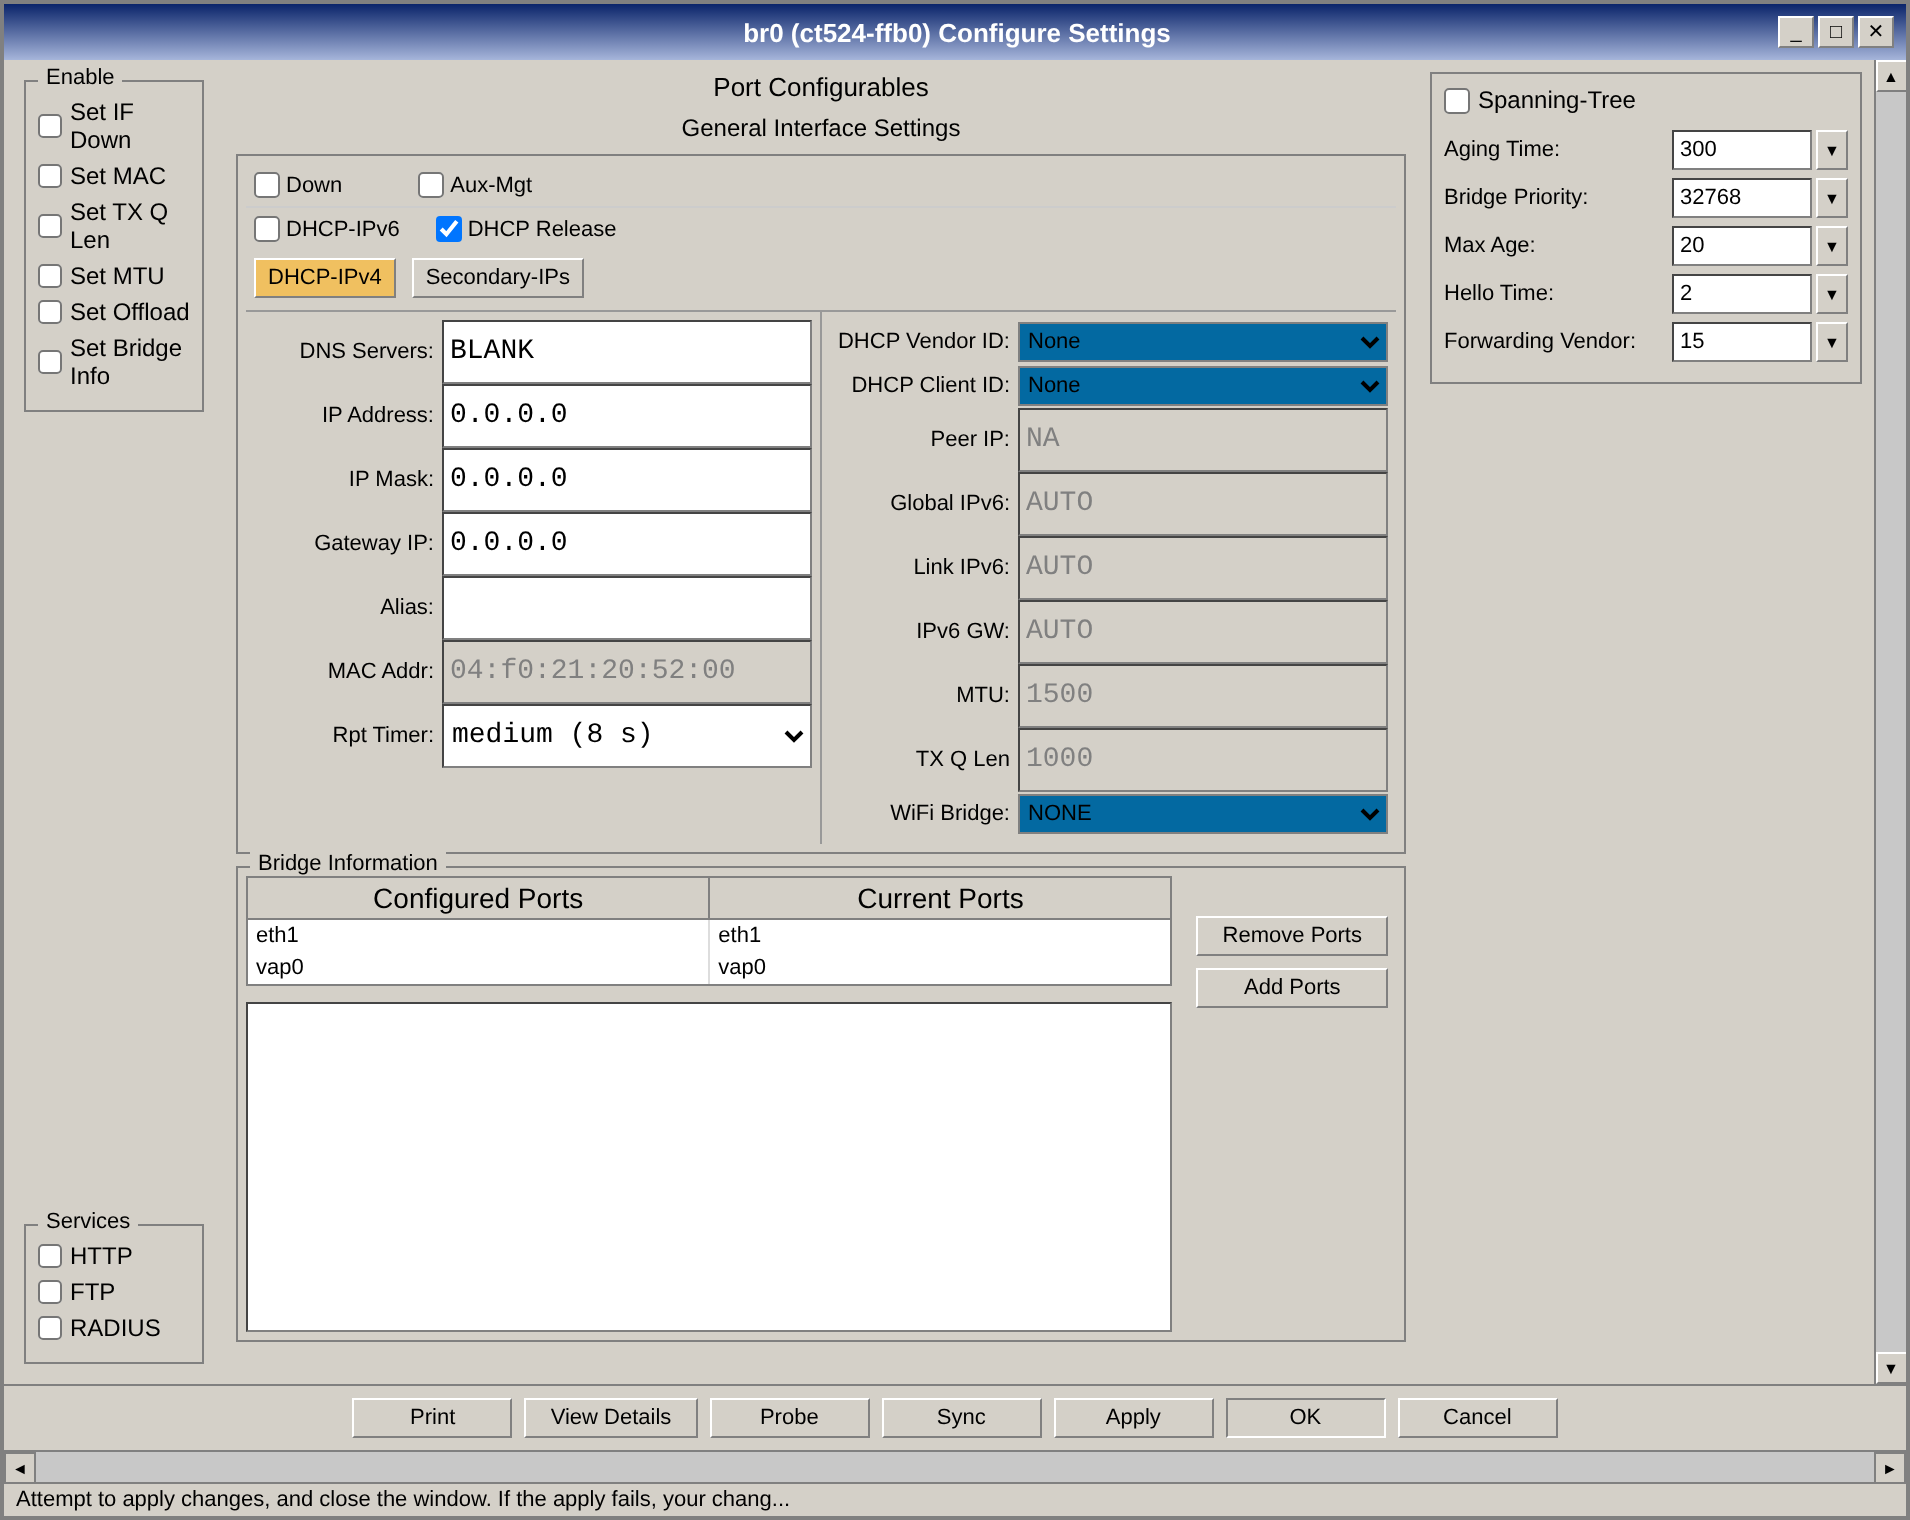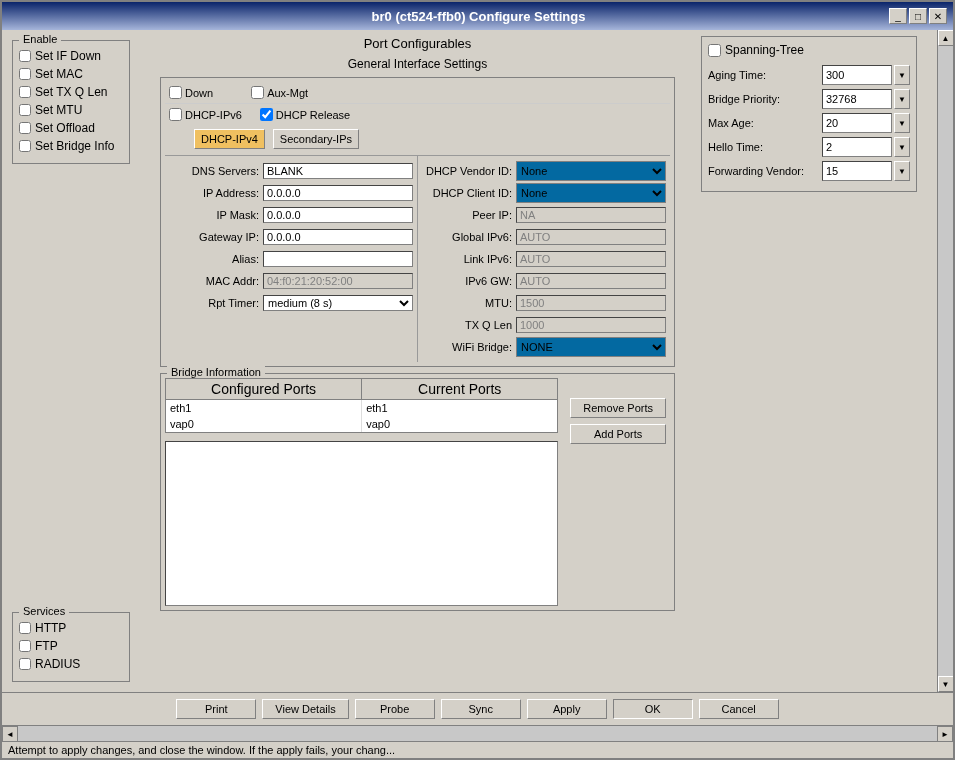--- a/index.html
+++ b/index.html
@@ -55,21 +55,20 @@
       background: #d4d0c8;
       padding: 6px 10px;
       border-bottom: 1px solid #808080;
       text-align: center;
       line-height: 1.6;
     }
     .main-body {
       flex: 1;
       display: flex;
       overflow: hidden;
-      gap: 14px;
     }
     .scrollbar {
       width: 16px;
       background: #d4d0c8;
       border-left: 1px solid #808080;
       display: flex;
       flex-direction: column;
       align-items: center;
     }
     .scroll-btn {
@@ -143,27 +142,28 @@
       min-height: 22px;
     }
     .form-label {
       width: 90px;
       text-align: right;
       font-size: 11px;
       flex-shrink: 0;
     }
     .form-input {
       flex: 1;
-      height: 16px;
+      height: 32px;
       border: 1px solid #808080;
       border-top-color: #444;
       border-left-color: #444;
       background: white;
       padding: 1px 3px;
-      font-size: 11px;
+      font-size: 14px;
+      font-family: Liberation Mono, monospace;
     }
     .form-input.disabled {
       background: #d4d0c8;
       color: #808080;
     }
     .form-select {
       flex: 1;
       height: 20px;
       border: 1px solid #808080;
       background: #0369a1;
@@ -317,21 +317,20 @@
     }
     .dhcp-ipv4-btn {
       background: #f0c060;
       border: 1px solid #808080;
       border-top-color: #fff;
       border-left-color: #fff;
       cursor: pointer;
       font-size: 11px;
       padding: 1px 6px;
       height: 20px;
-      margin-left: 25px;
     }
     .secondary-ips-btn {
       background: #d4d0c8;
       border: 1px solid #808080;
       border-top-color: #fff;
       border-left-color: #fff;
       cursor: pointer;
       font-size: 11px;
       padding: 1px 6px;
       height: 20px;

